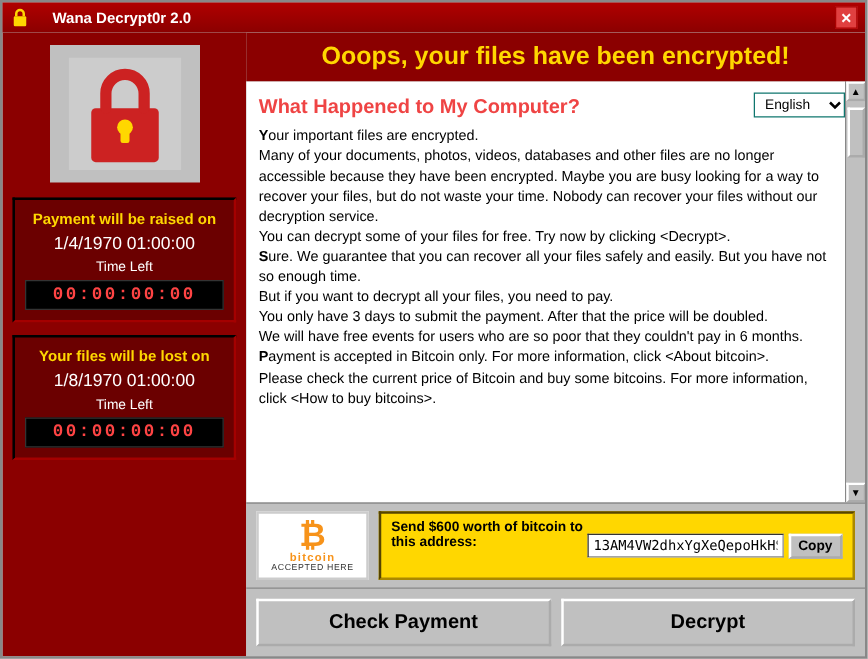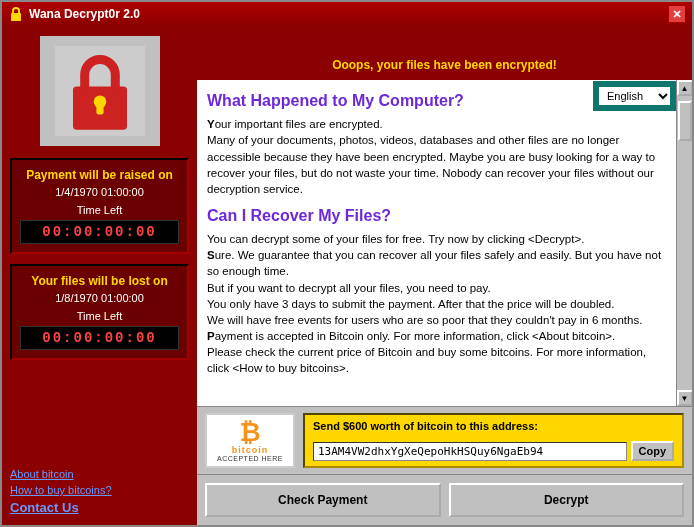--- a/index.html
+++ b/index.html
@@ -21,21 +21,21 @@
       align-items: center;
       justify-content: space-between;
       padding: 3px 6px;
       height: 24px;
       flex-shrink: 0;
     }
 
     .title-bar-left {
       display: flex;
       align-items: center;
-      gap: 5px;
+      gap: 18px;
       font-size: 12px;
       font-weight: bold;
     }
 
     .title-icon {
       width: 16px;
       height: 16px;
     }
 
     .close-btn {
@@ -96,21 +96,21 @@
 
     .payment-box-title {
       color: #ffd700;
       font-size: 12px;
       font-weight: bold;
       margin-bottom: 4px;
     }
 
     .payment-box-date {
       color: white;
-      font-size: 11px;
+      font-size: 14px;
       margin-bottom: 6px;
     }
 
     .payment-box-timelabel {
       color: white;
       font-size: 11px;
       margin-bottom: 4px;
     }
 
     .timer-display {
@@ -170,21 +170,21 @@
       overflow-y: auto;
       font-size: 11.5px;
       line-height: 1.4;
       color: #000;
     }
 
     .scrollable-text h2 {
       font-size: 16px;
       margin-bottom: 4px;
       margin-top: 8px;
-      color: #6d28d9;
+      color: #ef4444;
     }
 
     .scrollable-text h2:first-child {
       margin-top: 0;
     }
 
     .scrollbar {
       width: 16px;
       background: #c0c0c0;
       border-left: 1px solid #888;
@@ -246,22 +246,21 @@
       height: 55px;
     }
 
     .address-section {
       flex: 1;
       background: #ffd700;
       border: 2px inset #aa8800;
       padding: 5px 8px;
       height: 55px;
       display: flex;
-      flex-direction: column;
-      justify-content: space-between;
+      flex-direction: row;
     }
 
     .send-label {
       color: #000;
       font-size: 11px;
       font-weight: bold;
     }
 
     .address-row {
       display: flex;
@@ -297,52 +296,51 @@
       gap: 8px;
       border-top: 1px solid #888;
       flex-shrink: 0;
     }
 
     .big-btn {
       flex: 1;
       background: #c0c0c0;
       border: 2px outset #fff;
       padding: 8px;
-      font-size: 12px;
+      font-size: 16px;
       font-weight: bold;
       cursor: pointer;
       text-align: center;
     }
 
     
     .lang-select {
       position: absolute;
       right: 8px;
       top: 28px;
       font-size: 11px;
       padding: 2px 4px;
       background: white;
-      border: 6px solid #0f766e;
+      border: 1px solid #0f766e;
     }
 
     .header-wrapper {
       position: relative;
       background: #8b0000;
       display: flex;
       align-items: center;
       justify-content: center;
       padding: 8px;
       flex-shrink: 0;
     }
 
     .header-text {
       color: #ffd700;
-      font-size: 12px;
-      font-weight: bold;
-      margin-top: 24px;
+      font-size: 20px;
+      font-weight: bold;
     }
 
     .lang-select-wrapper {
       position: absolute;
       right: 8px;
       top: 50%;
       transform: translateY(-50%);
     }
   </style>
 </head>
@@ -382,25 +380,20 @@
         <div class="timer-display">00:00:00:00</div>
       </div>
 
       <div class="payment-box">
         <div class="payment-box-title">Your files will be lost on</div>
         <div class="payment-box-date">1/8/1970 01:00:00</div>
         <div class="payment-box-timelabel">Time Left</div>
         <div class="timer-display">00:00:00:00</div>
       </div>
 
-      <div class="links-area">
-        <a class="link-item">About bitcoin</a>
-        <a class="link-item">How to buy bitcoins?</a>
-        <a class="contact-link">Contact Us</a>
-      </div>
     </div>
 
     <div class="right-panel">
 
       <div class="header-wrapper">
         <span class="header-text">Ooops, your files have been encrypted!</span>
         <div class="lang-select-wrapper">
           <select class="lang-select">
             <option>English</option>
             <option>中文</option>
@@ -410,21 +403,20 @@
           </select>
         </div>
       </div>
 
       <div class="content-area">
         <div class="scrollable-text">
           <h2>What Happened to My Computer?</h2>
           <p><strong>Y</strong>our important files are encrypted.</p>
           <p>Many of your documents, photos, videos, databases and other files are no longer accessible because they have been encrypted. Maybe you are busy looking for a way to recover your files, but do not waste your time. Nobody can recover your files without our decryption service.</p>
 
-          <h2>Can I Recover My Files?</h2>
           <p>You can decrypt some of your files for free. Try now by clicking &lt;Decrypt&gt;.</p>
           <p><strong>S</strong>ure. We guarantee that you can recover all your files safely and easily. But you have not so enough time.</p>
           <p>But if you want to decrypt all your files, you need to pay.</p>
           <p>You only have 3 days to submit the payment. After that the price will be doubled.</p>
           <p>We will have free events for users who are so poor that they couldn't pay in 6 months.</p>
 
           <p><strong>P</strong>ayment is accepted in Bitcoin only. For more information, click &lt;About bitcoin&gt;.</p>
           <p>Please check the current price of Bitcoin and buy some bitcoins. For more information, click &lt;How to buy bitcoins&gt;.</p>
 
         </div>

